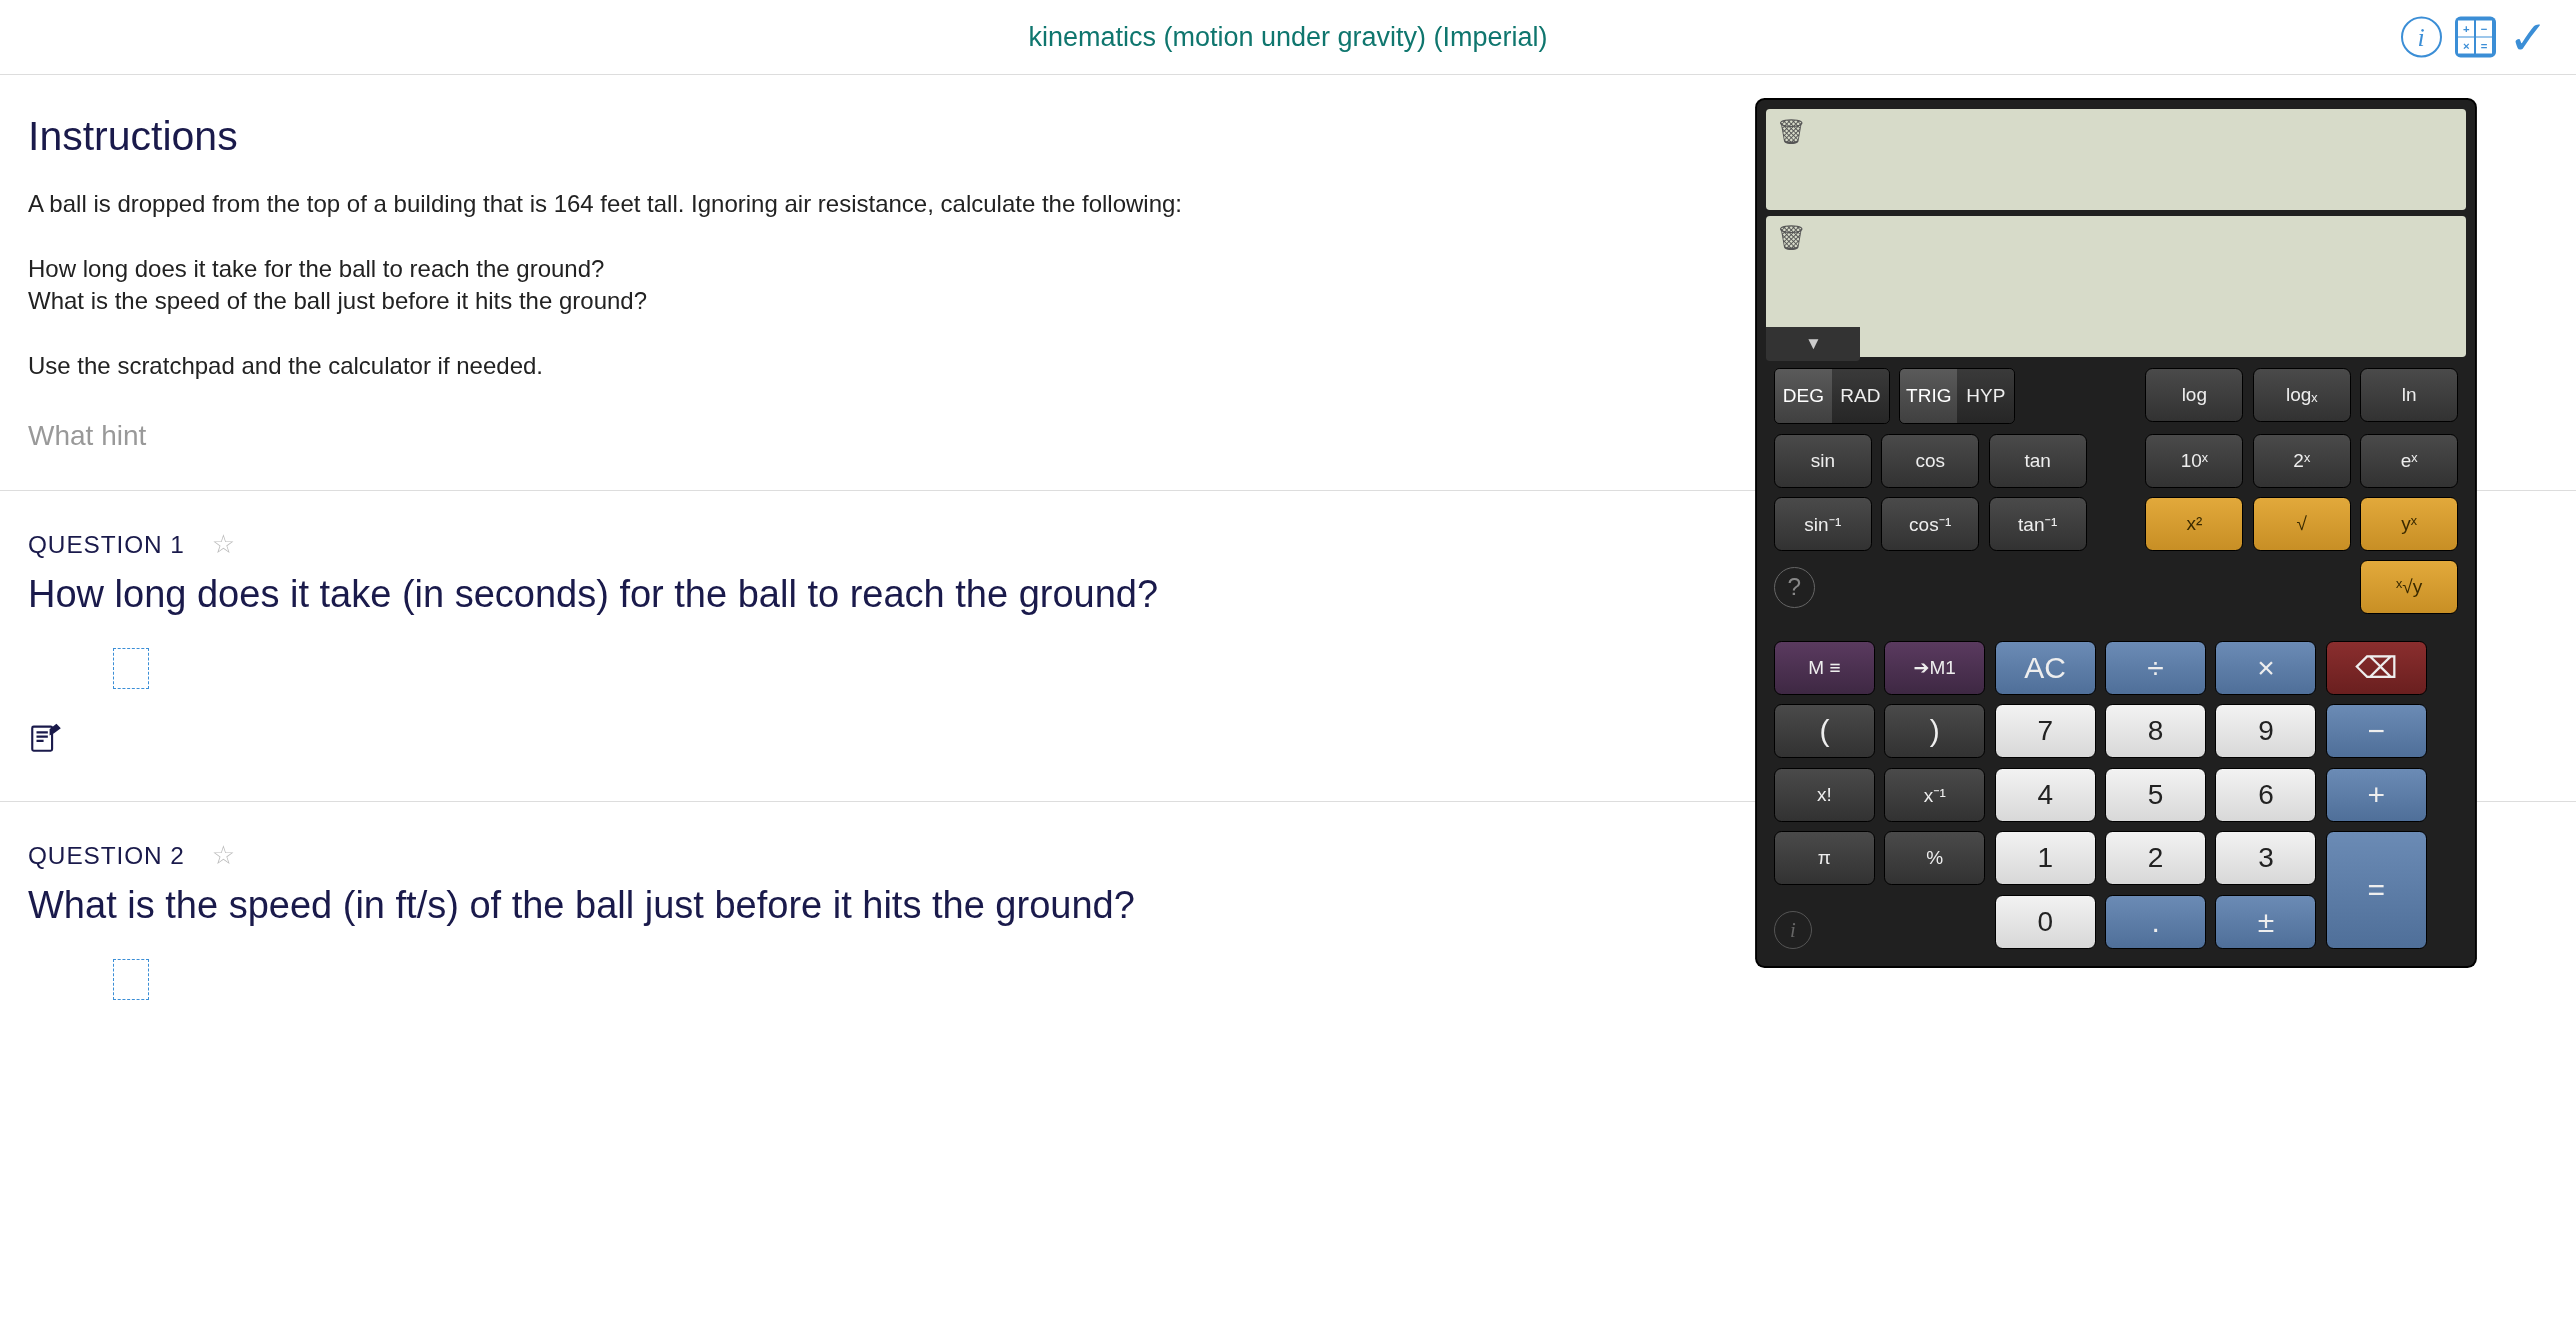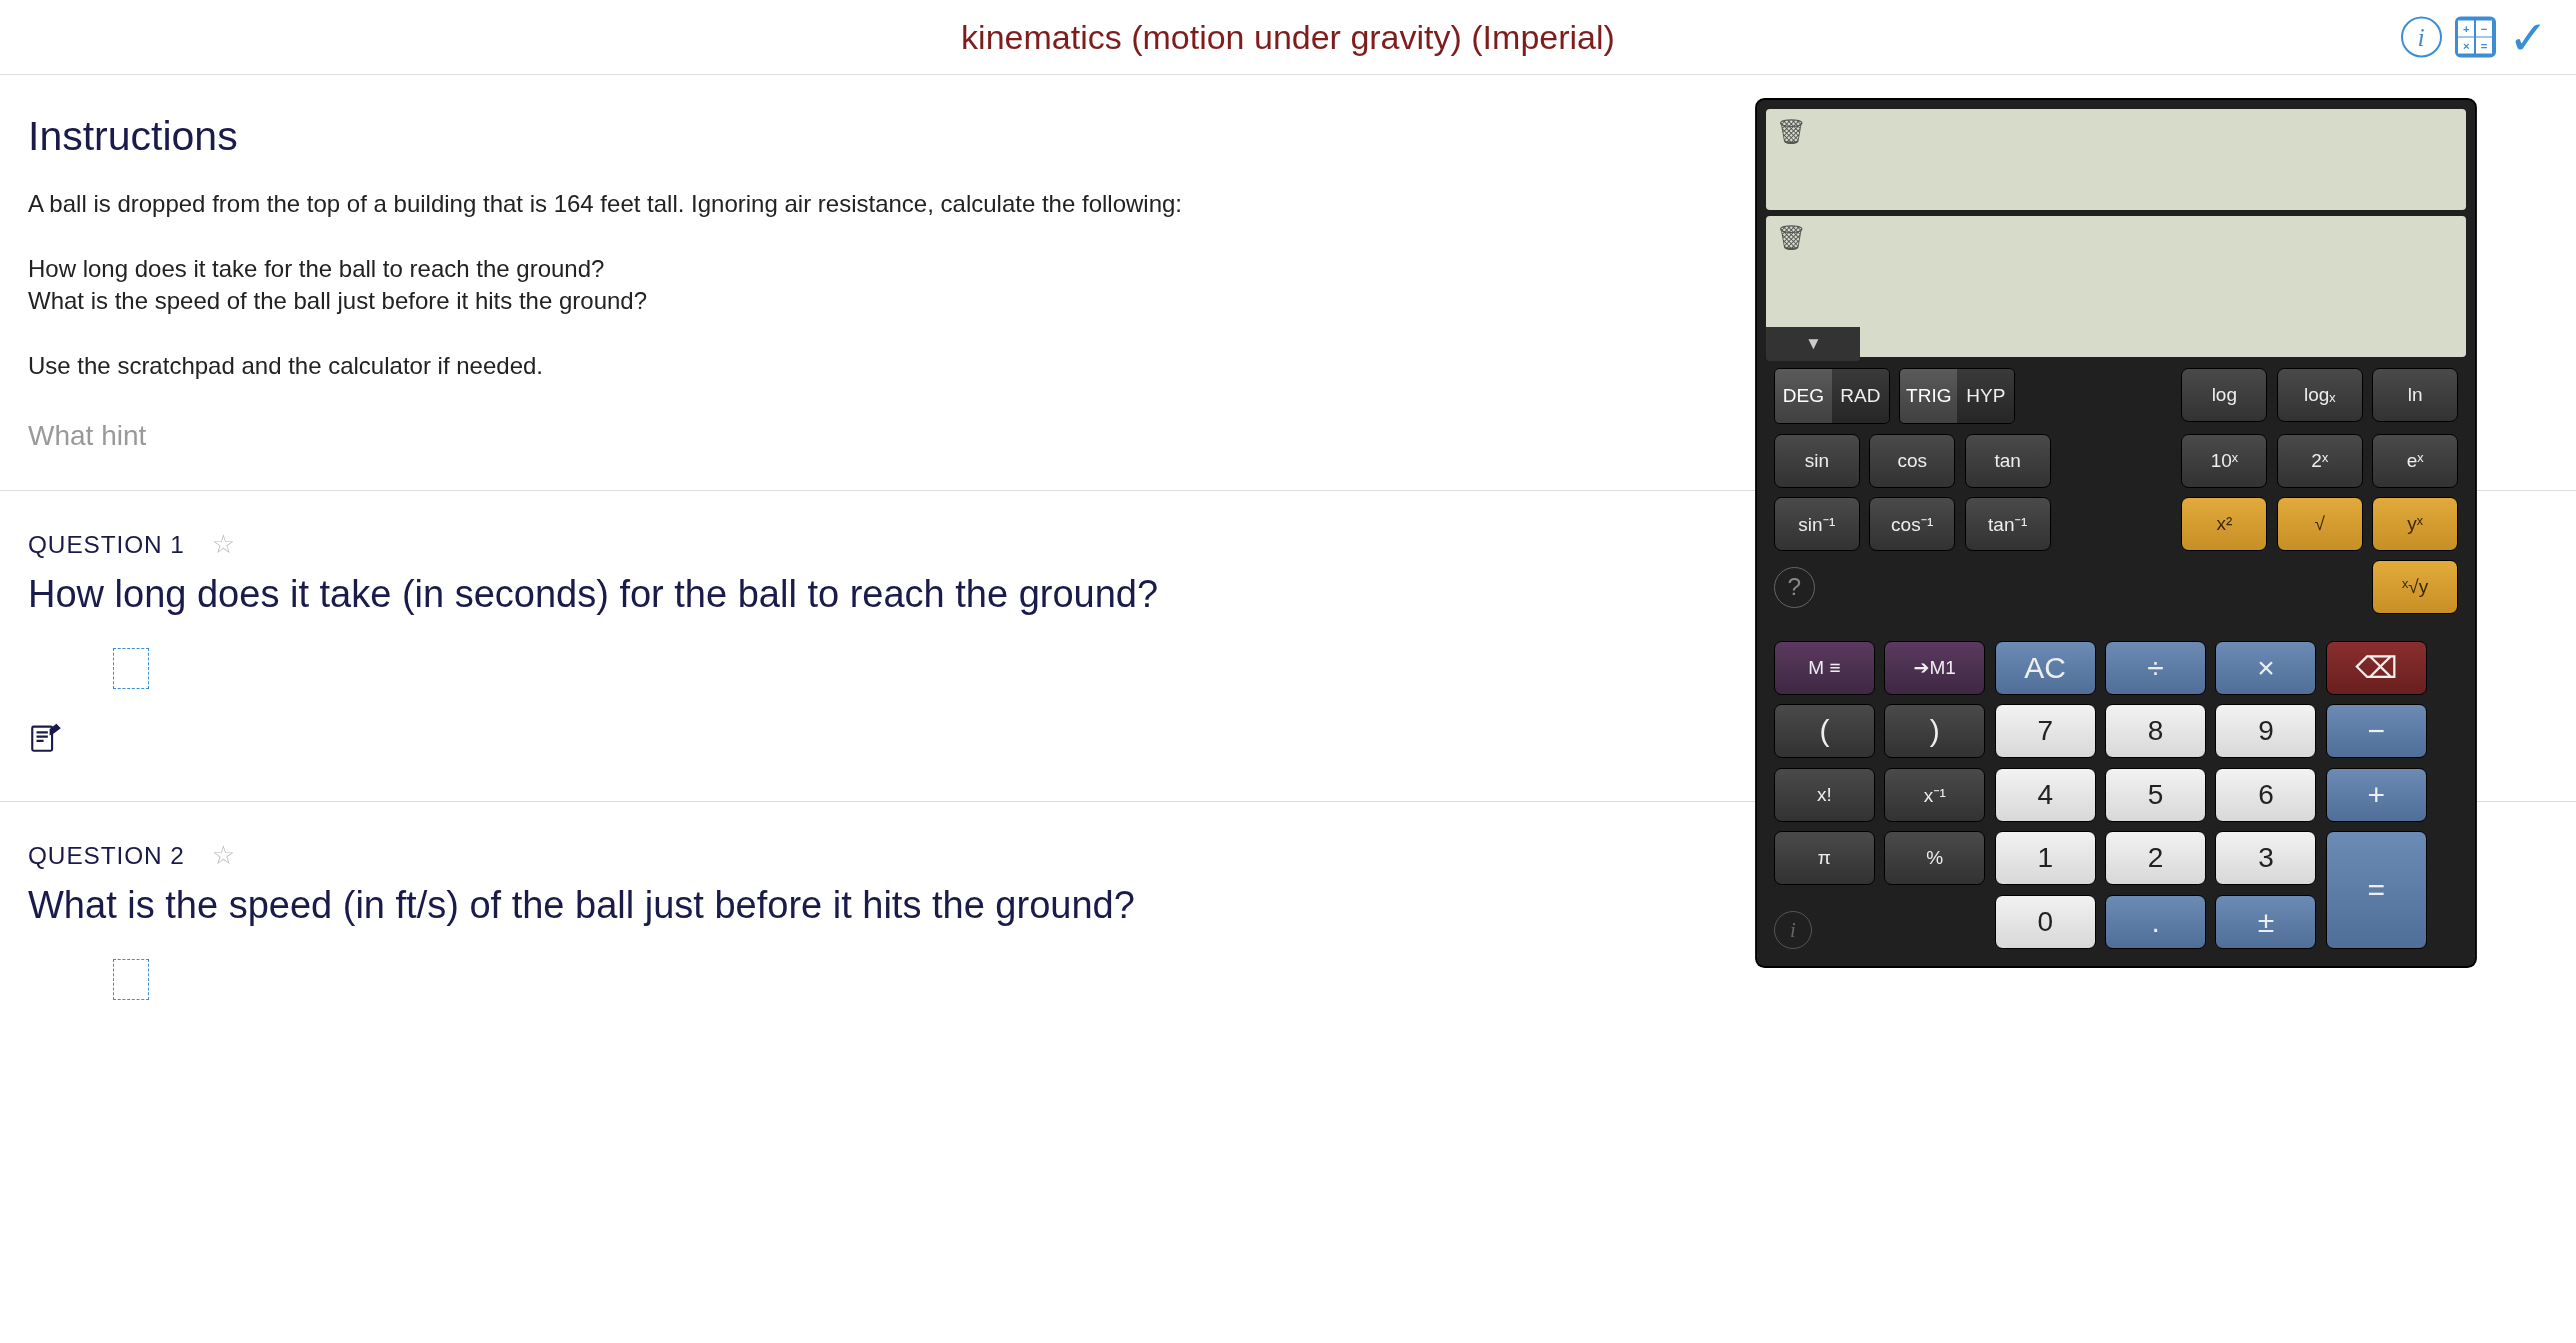--- a/index.html
+++ b/index.html
@@ -14,22 +14,22 @@
 }
 .header {
   height: 75px;
   border-bottom: 1.9px solid #ddd;
   display: flex;
   align-items: center;
   justify-content: center;
   position: relative;
 }
 .header-title {
-  color: #7f1d1d;
-  font-size: 34px;
+  color: #0f766e;
+  font-size: 27px;
   font-weight: 400;
 }
 .header-icons {
   position: absolute;
   right: 28px;
   top: 50%;
   transform: translateY(-50%);
   display: flex;
   align-items: center;
   gap: 13px;
@@ -189,21 +189,21 @@
   align-items: center;
   justify-content: center;
   font-size: 30px;
   color: #eee;
   cursor: pointer;
   user-select: none;
   border: 0.9px solid #000;
   flex: 0 0 auto;
 }
 .btn.small { font-size: 19px; }
-.btn.w1 { width: 86px; }
+.btn.w1 { width: 98px; }
 .btn.wseg { width: 57px; }
 .btn.dark { background: linear-gradient(#4a4a4a,#323232); }
 .btn.dark2 { background: linear-gradient(#3a3a3a,#262626); }
 .btn.sel { background: linear-gradient(#5a5a5a,#404040); color: #fff; }
 .btn.orange { background: linear-gradient(#e2a93b,#c88f25); color: #3a2a00;}
 .btn.purple { background: linear-gradient(#5a3a5f,#3e2843); }
 .btn.blue { background: linear-gradient(#6b8bb5,#4f6f99); }
 .btn.red { background: linear-gradient(#8a2e2e,#6a1f1f); }
 .btn.light { background: linear-gradient(#f2f2f2,#d8d8d8); color: #222; font-size: 28px;}
 .btn.bluetall { background: linear-gradient(#6b8bb5,#4f6f99); }

